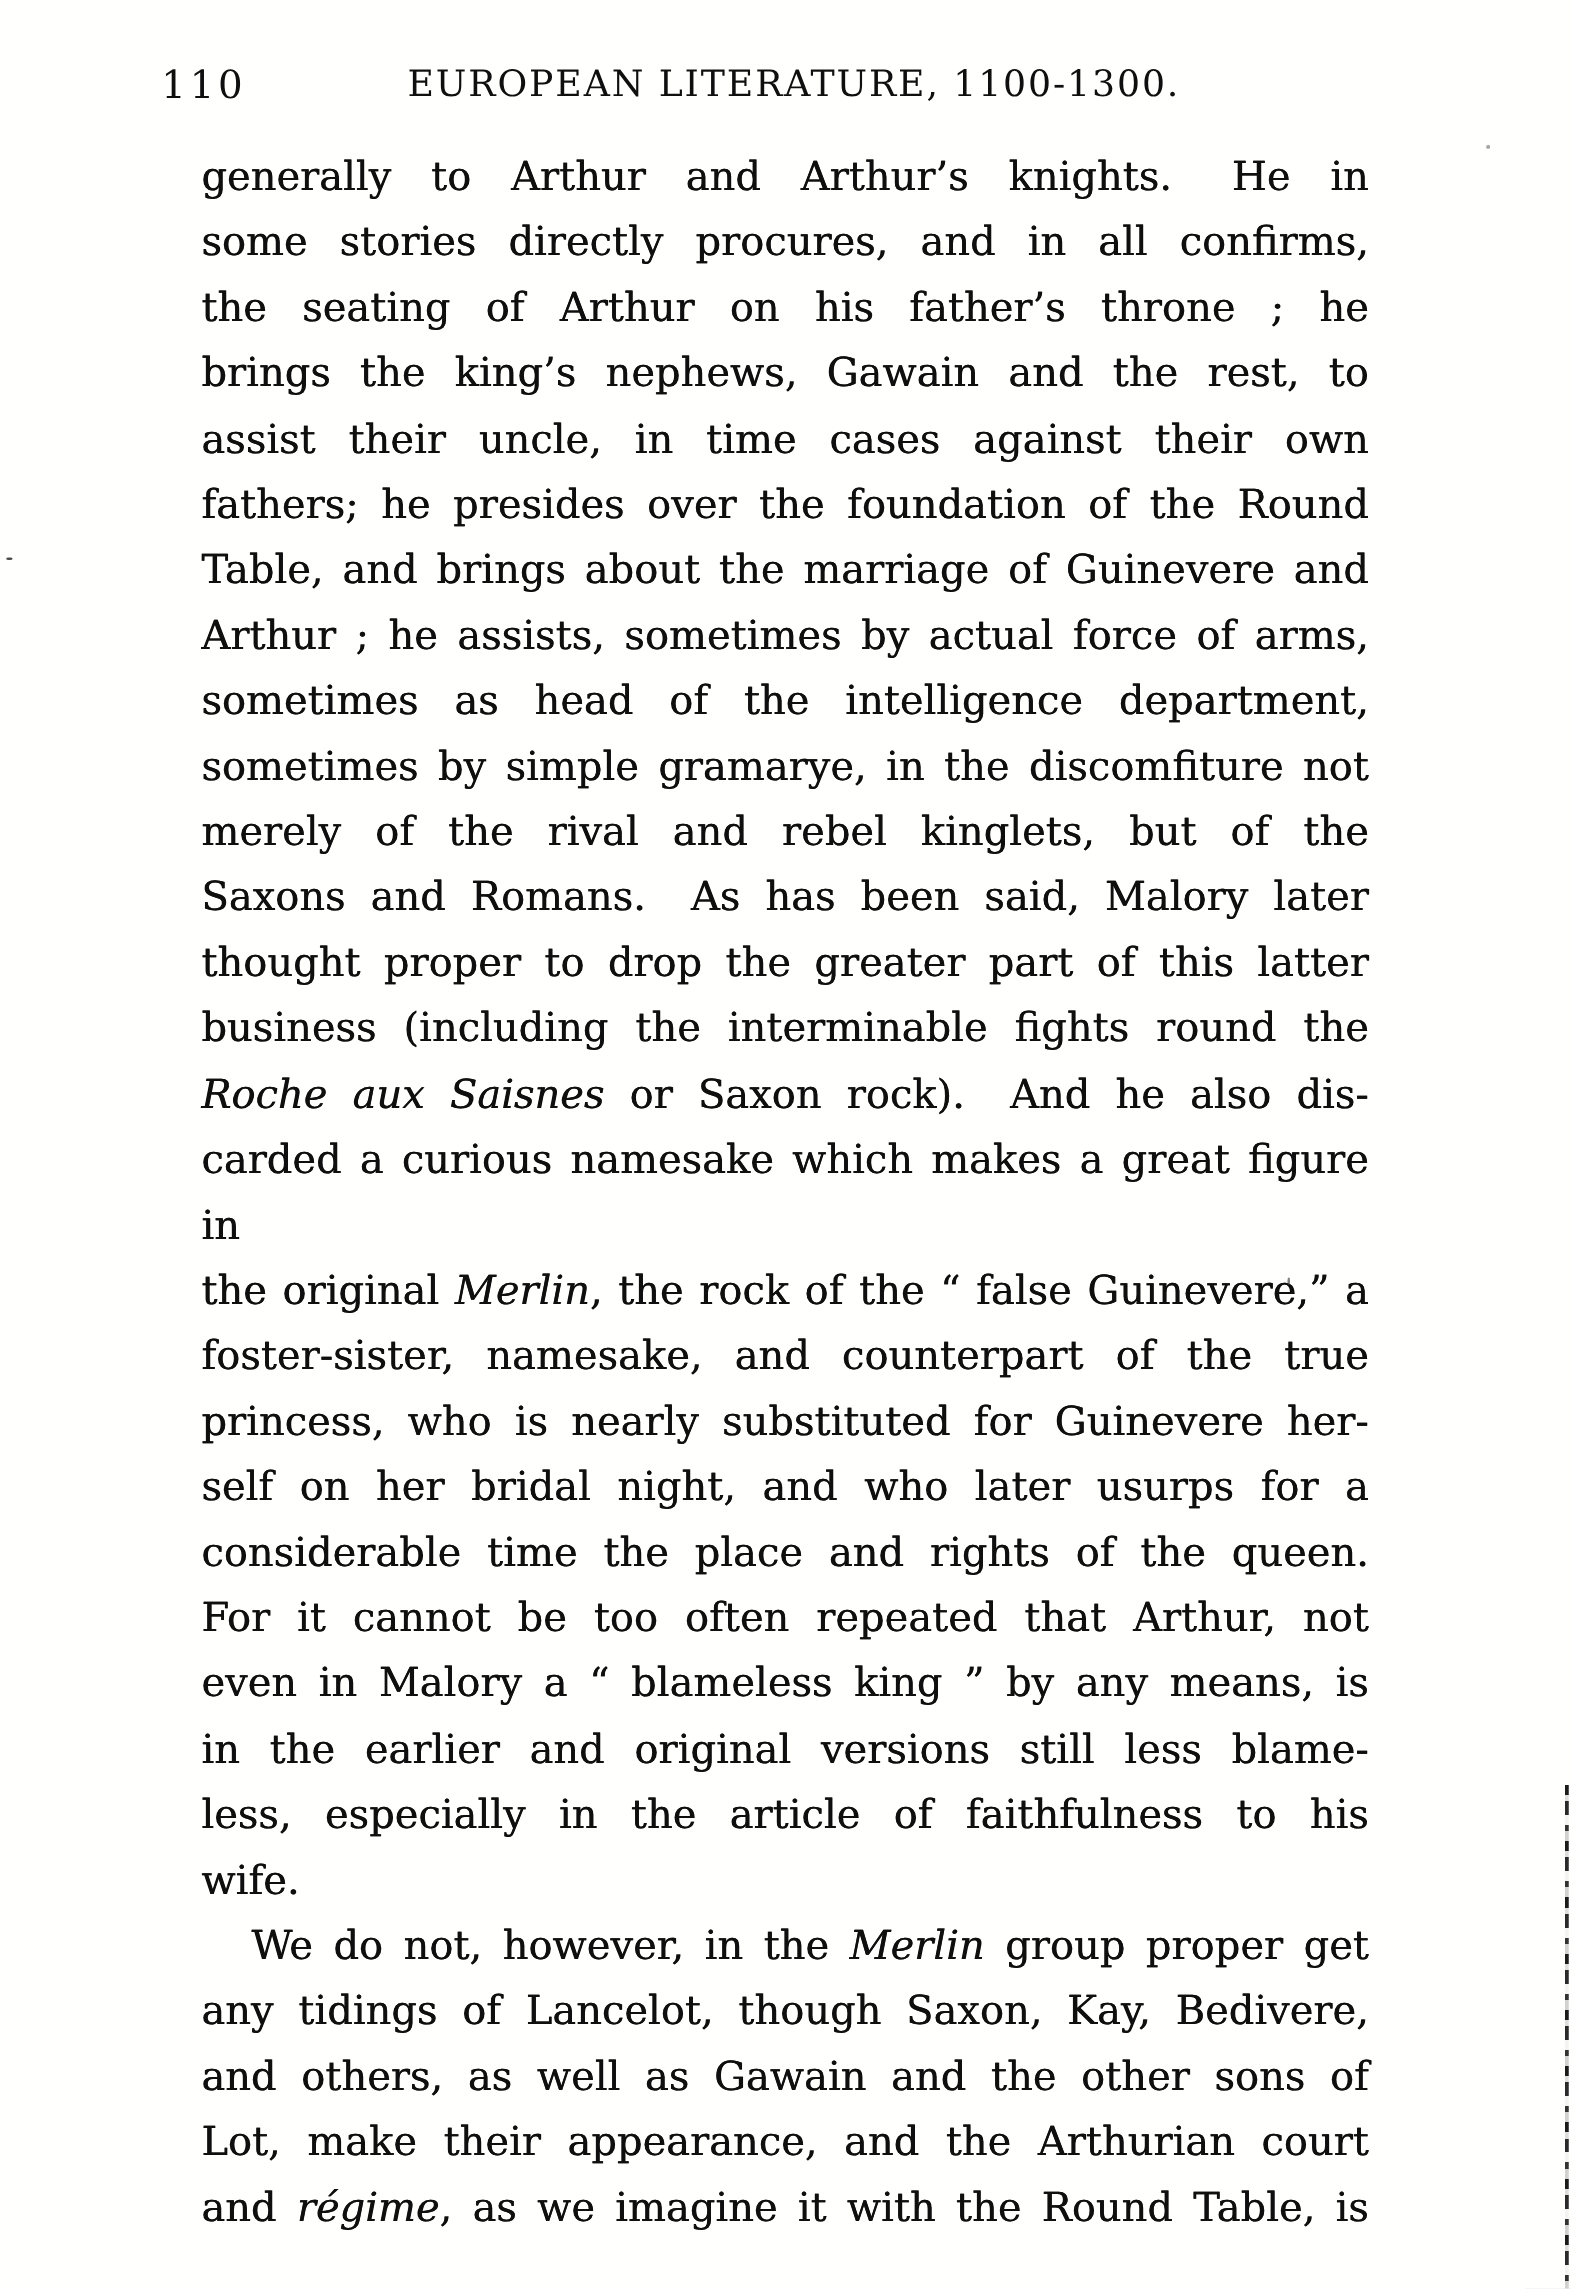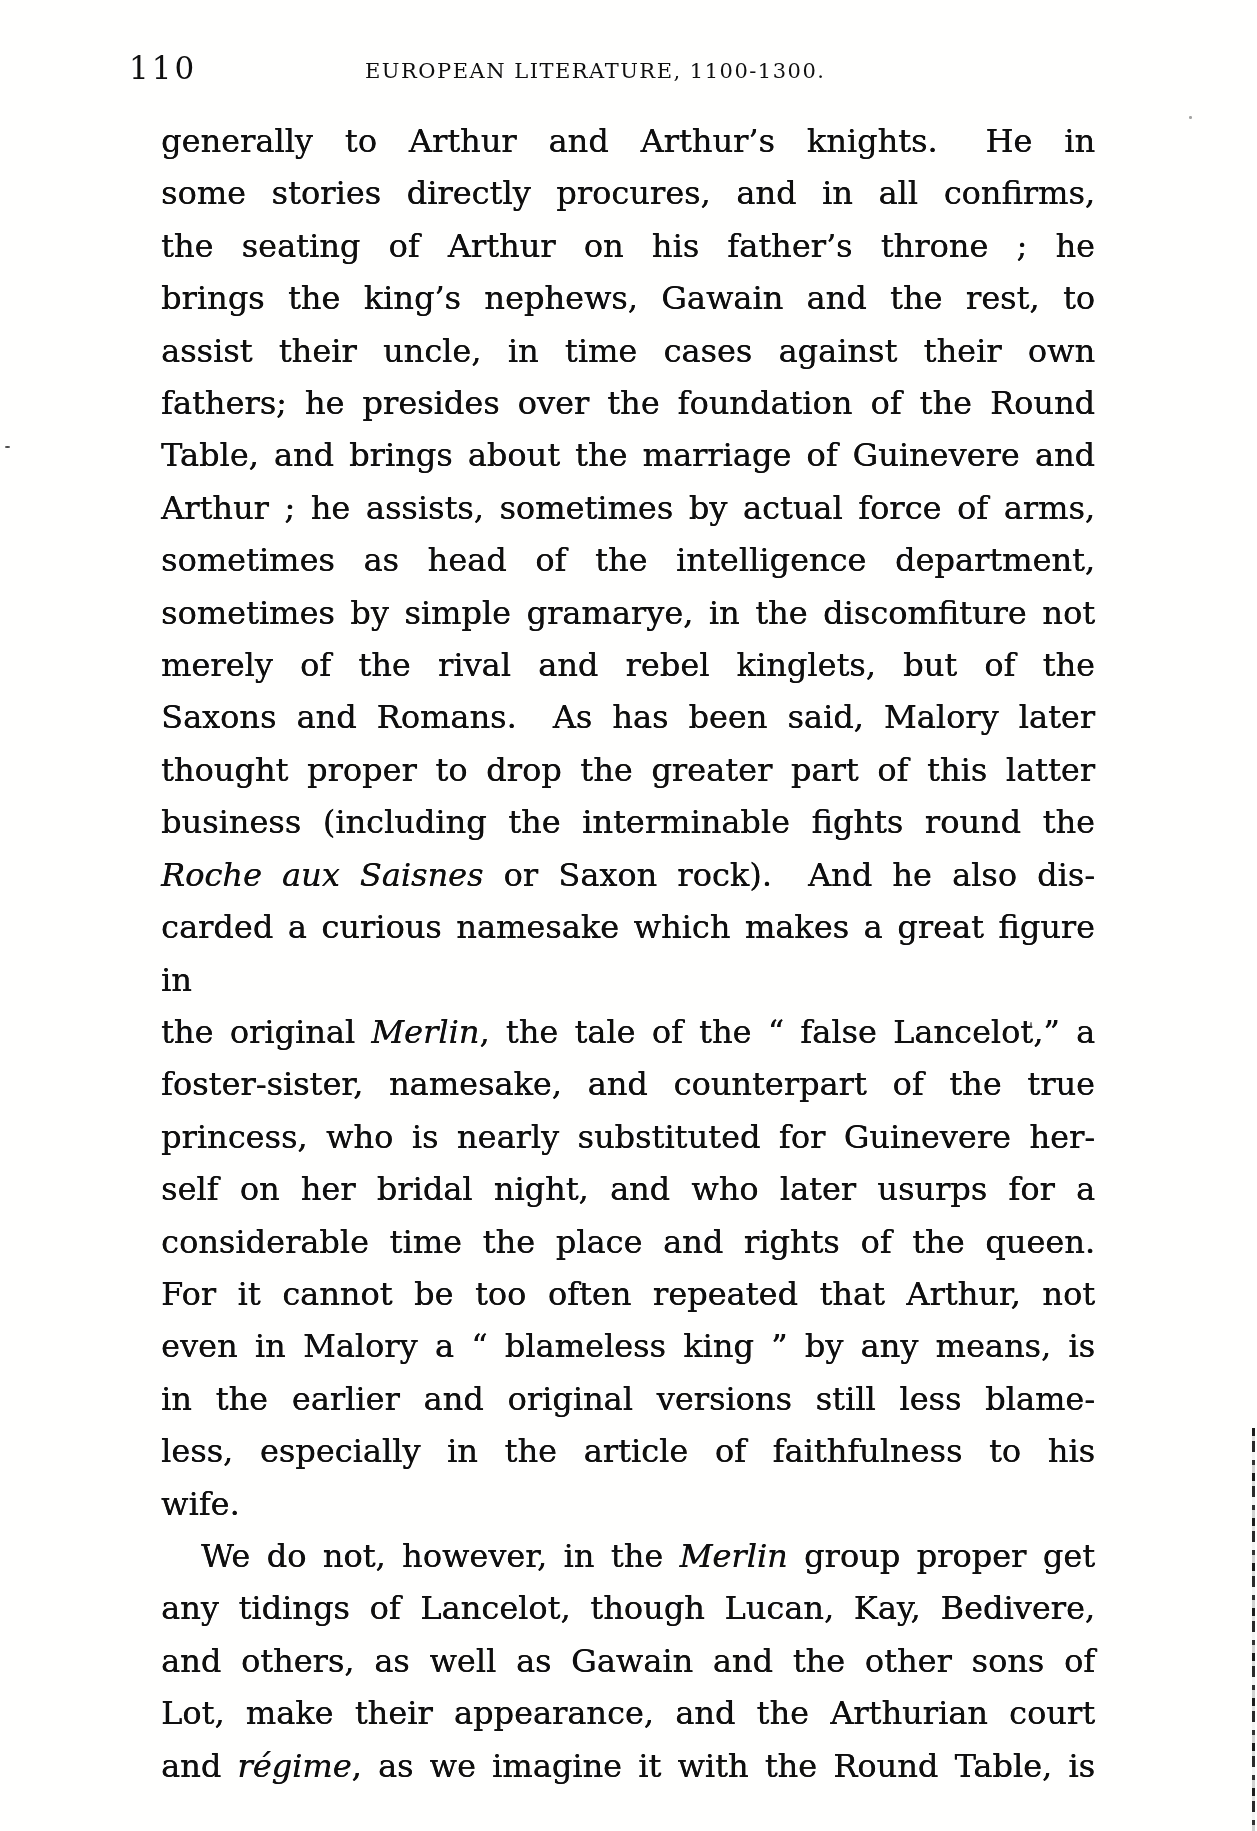--- a/index.html
+++ b/index.html
@@ -16,24 +16,23 @@
     position:absolute;
     top:40px; left:127px; width:968px; height:44px;
   }
   .pagenum {
     position:absolute; left:2px; bottom:0;
     font-size:31px; letter-spacing:3px;
     line-height:1;
   }
   .running-title {
     position:absolute; left:199px; bottom:2px;
-    font-size:21px; letter-spacing:1.5px;
+    font-size:29px; letter-spacing:1.5px;
     white-space:nowrap;
     line-height:1;
-    margin-left:39px;
   }
   .body-text {
     position:absolute;
     top:115px; left:127px; width:968px;
     font-size:32px;
     line-height:52.4px;
     word-spacing:2px;
     text-shadow:0.3px 0 0 currentColor;
   }
   .line {
@@ -90,34 +89,34 @@
         <div class="line"><span>Table, and brings about the marriage of Guinevere and</span></div>
         <div class="line"><span>Arthur ; he assists, sometimes by actual force of arms,</span></div>
         <div class="line"><span>sometimes as head of the intelligence department,</span></div>
         <div class="line"><span>sometimes by simple gramarye, in the discomfiture not</span></div>
         <div class="line"><span>merely of the rival and rebel kinglets, but of the</span></div>
         <div class="line"><span>Saxons and Romans.  As has been said, Malory later</span></div>
         <div class="line"><span>thought proper to drop the greater part of this latter</span></div>
         <div class="line"><span>business (including the interminable fights round the</span></div>
         <div class="line"><span class="it">Roche aux Saisnes</span><span> or Saxon rock).  And he also dis-</span></div>
         <div class="line"><span>carded a curious namesake which makes a great figure in</span></div>
-        <div class="line"><span>the original </span><span class="it">Merlin</span><span>, the tale of the “ false Lancelot,” a</span></div>
+        <div class="line"><span>the original </span><span class="it">Merlin</span><span>, the rock of the “ false Guinevere,” a</span></div>
         <div class="line"><span>foster-sister, namesake, and counterpart of the true</span></div>
         <div class="line"><span>princess, who is nearly substituted for Guinevere her-</span></div>
         <div class="line"><span>self on her bridal night, and who later usurps for a</span></div>
         <div class="line"><span>considerable time the place and rights of the queen.</span></div>
         <div class="line"><span>For it cannot be too often repeated that Arthur, not</span></div>
         <div class="line"><span>even in Malory a “ blameless king ” by any means, is</span></div>
         <div class="line"><span>in the earlier and original versions still less blame-</span></div>
         <div class="line"><span>less, especially in the article of faithfulness to his</span></div>
         <div class="line no-just"><span>wife.</span></div>
       </div>
       <div>
         <div class="line ind"><span>We do not, however, in the </span><span class="it">Merlin</span><span> group proper get</span></div>
-        <div class="line"><span>any tidings of Lancelot, though Lucan, Kay, Bedivere,</span></div>
+        <div class="line"><span>any tidings of Lancelot, though Saxon, Kay, Bedivere,</span></div>
         <div class="line"><span>and others, as well as Gawain and the other sons of</span></div>
         <div class="line"><span>Lot, make their appearance, and the Arthurian court</span></div>
         <div class="line"><span>and </span><span class="it">régime</span><span>, as we imagine it with the Round Table, is</span></div>
       </div>
     </div>
 
   <div class="scan-edge"></div>
   <div class="speck s1"></div>
   <div class="speck s2"></div>
   <div class="speck s3"></div>

